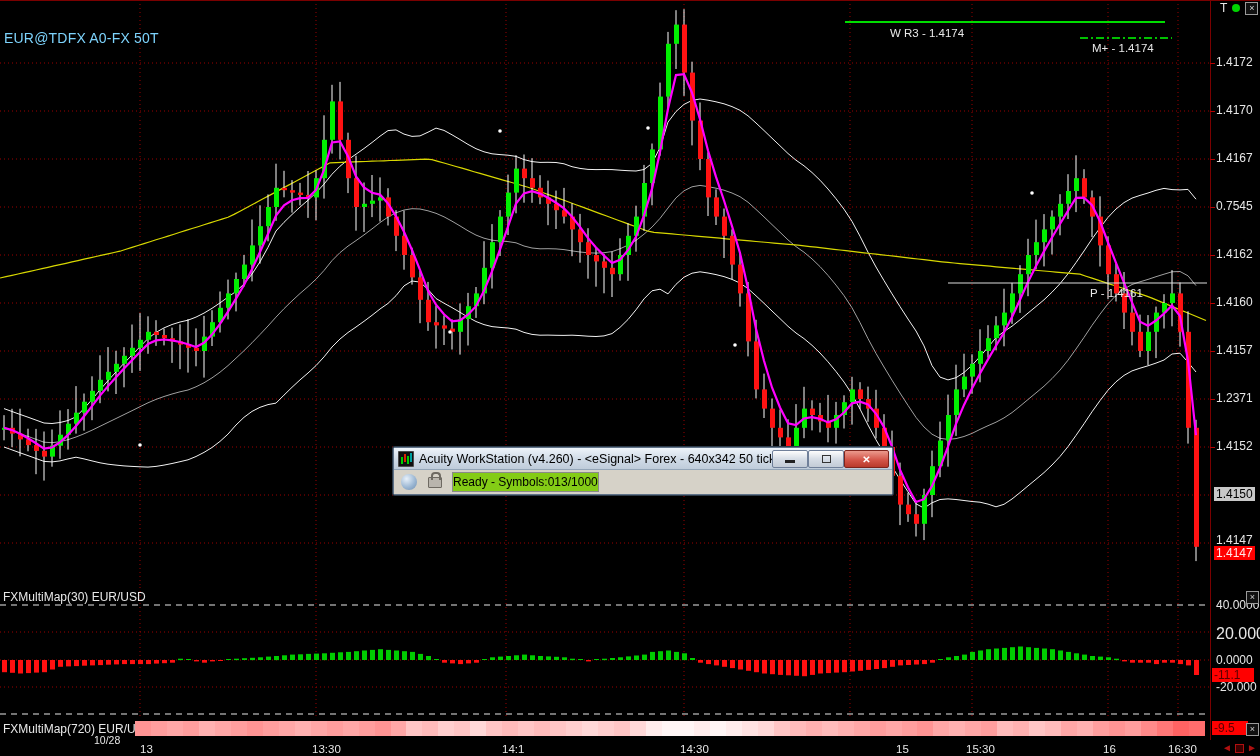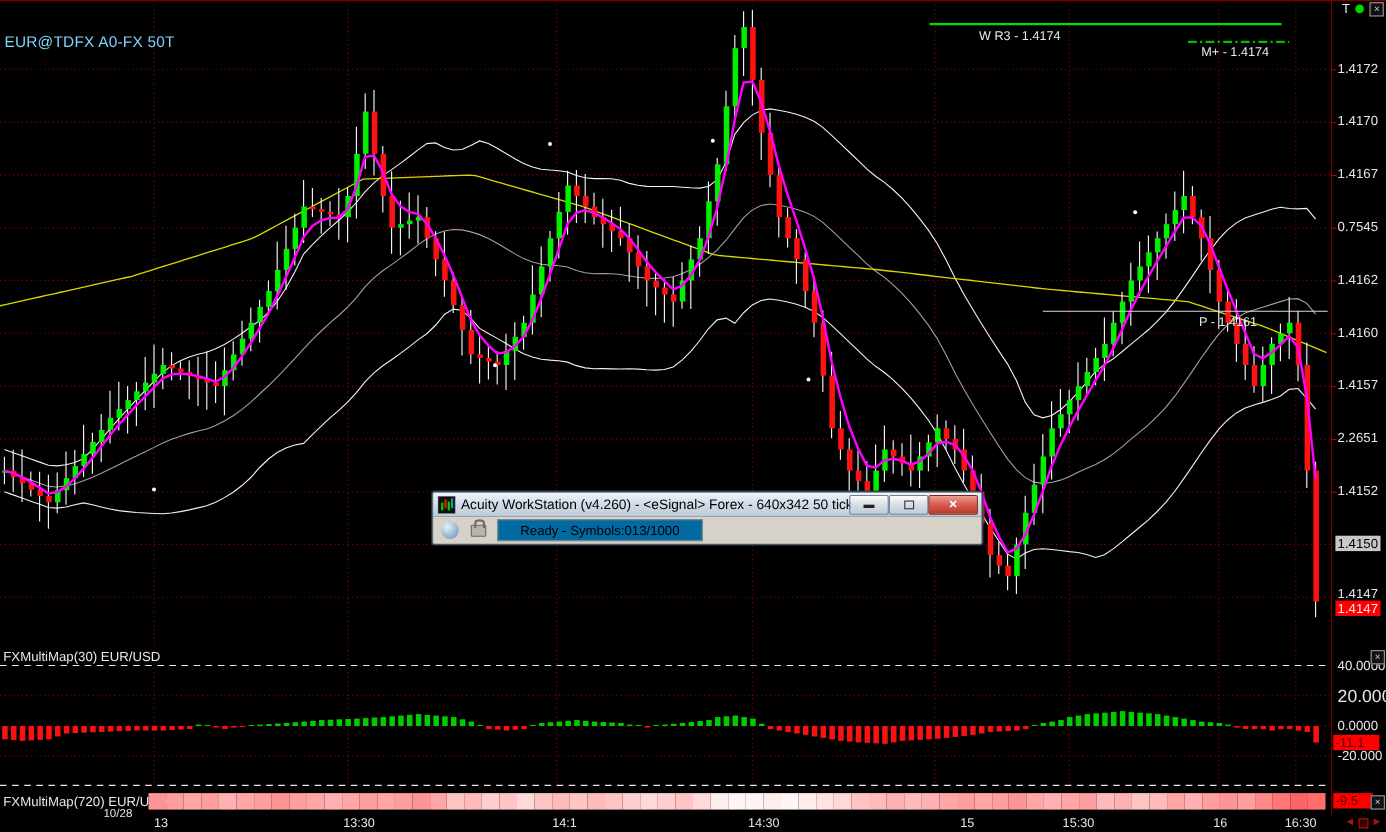--- a/index.html
+++ b/index.html
@@ -33,22 +33,22 @@
         background:linear-gradient(#ffffff,#e9e7e1);font-size:12px;color:#000;
         display:flex;align-items:center;padding:0 8px;}
   .tbtn.focused{box-shadow:0 0 0 1px #3a3a3a;border-color:#333;}
   .tbtn.highlight{background:linear-gradient(#ffc53e,#f09e00);border-color:#a87400;}
   .iconbtn{width:22px;height:19px;margin-right:4px;display:flex;align-items:center;justify-content:center;}
   .swirl{width:16px;height:16px;border-radius:50%;
         background:radial-gradient(circle at 35% 30%,#e8f1fa,#9db8d4 55%,#6d8cb0);}
   .lockb{width:12px;height:9px;background:#b9b5ad;border:1px solid #6e6a62;border-radius:1px;position:relative;}
   .lockb:before{content:"";position:absolute;left:2px;top:-6px;width:6px;height:6px;
         border:2px solid #6e6a62;border-bottom:none;border-radius:4px 4px 0 0;}
-  #fstatus{height:18px;border:1px solid #8a8a8a;background:#0369a1;font-size:12px;color:#000;
-        display:flex;align-items:center;padding:0 20px;margin-left:2px;white-space:nowrap;}
+  #fstatus{height:18px;border:1px solid #8a8a8a;background:#84cc16;font-size:12px;color:#000;
+        display:flex;align-items:center;padding:0 0;margin-left:2px;white-space:nowrap;}
   .timelabel{position:absolute;color:#e6e6e6;font-size:11.5px;white-space:nowrap;}
   .sep{position:absolute;height:1px;background:#7a0000;}
   #heatstrip{position:absolute;left:135px;top:721px;width:1070px;height:15px;display:flex;}
   #heatstrip div{flex:1;}
   .navarrow{color:#b01010;font-size:10px;line-height:1;}
   .navbox{width:7px;height:7px;border:1px solid #b01010;background:#3a0000;}
 </style>
 </head>
 <body>
 
@@ -580,21 +580,21 @@
         <div class="axis-label" style="top: 151px;">1.4167</div>
         <div class="abs" style="left: 0px; top: 159px; width: 5px; height: 1px; background: rgb(176, 0, 0);"></div>
         <div class="axis-label" style="top: 199px;">0.7545</div>
         <div class="abs" style="left: 0px; top: 207px; width: 5px; height: 1px; background: rgb(176, 0, 0);"></div>
         <div class="axis-label" style="top: 247px;">1.4162</div>
         <div class="abs" style="left: 0px; top: 255px; width: 5px; height: 1px; background: rgb(176, 0, 0);"></div>
         <div class="axis-label" style="top: 295px;">1.4160</div>
         <div class="abs" style="left: 0px; top: 303px; width: 5px; height: 1px; background: rgb(176, 0, 0);"></div>
         <div class="axis-label" style="top: 343px;">1.4157</div>
         <div class="abs" style="left: 0px; top: 351px; width: 5px; height: 1px; background: rgb(176, 0, 0);"></div>
-        <div class="axis-label" style="top: 391px;">2.2651</div>
+        <div class="axis-label" style="top: 391px;">1.2371</div>
         <div class="abs" style="left: 0px; top: 399px; width: 5px; height: 1px; background: rgb(176, 0, 0);"></div>
         <div class="axis-label" style="top: 439px;">1.4152</div>
         <div class="abs" style="left: 0px; top: 447px; width: 5px; height: 1px; background: rgb(176, 0, 0);"></div>
       </div>
     <div class="badge" style="background: rgb(200, 200, 200); color: rgb(0, 0, 0); left: 4px; top: 487px;" id="hl-badge">1.4150</div>
     <div class="abs axis-label" id="plain-low" style="top: 533px;">1.4147</div>
     <div class="badge" style="background: rgb(255, 0, 0); color: rgb(255, 232, 232); left: 4px; top: 546px;" id="last-badge">1.4147</div>
   </div>
 
   <div class="sep" style="left:0;top:586;width:1260px"></div>
@@ -683,21 +683,21 @@
     </div>
   <div class="badge" style="left:1212px;top:721px;background:#ff0000;color:#5a0000;width:32px">-9.5</div>
   <span class="xbox abs" style="left:1246px;top:723px">×</span>
 
   <div class="timelabel" style="left:94px;top:734px;font-size:10.5px">10/28</div>
   <div id="time-labels">
       <div class="timelabel" style="left: 140px; top: 743px;">13</div>
       <div class="timelabel" style="left: 312px; top: 743px;">13:30</div>
       <div class="timelabel" style="left: 502px; top: 743px;">14:1</div>
       <div class="timelabel" style="left: 680px; top: 743px;">14:30</div>
-      <div class="timelabel" style="left: 873px; top: 743px;">15</div>
+      <div class="timelabel" style="left: 896px; top: 743px;">15</div>
       <div class="timelabel" style="left: 966px; top: 743px;">15:30</div>
       <div class="timelabel" style="left: 1103px; top: 743px;">16</div>
       <div class="timelabel" style="left: 1168px; top: 743px;">16:30</div>
     </div>
 
   <div class="abs" style="left:1222px;top:743px;display:flex;align-items:center;gap:3px">
     <span class="navarrow">◄</span>
     <span class="navbox"></span>
     <span class="navarrow">►</span>
   </div>

